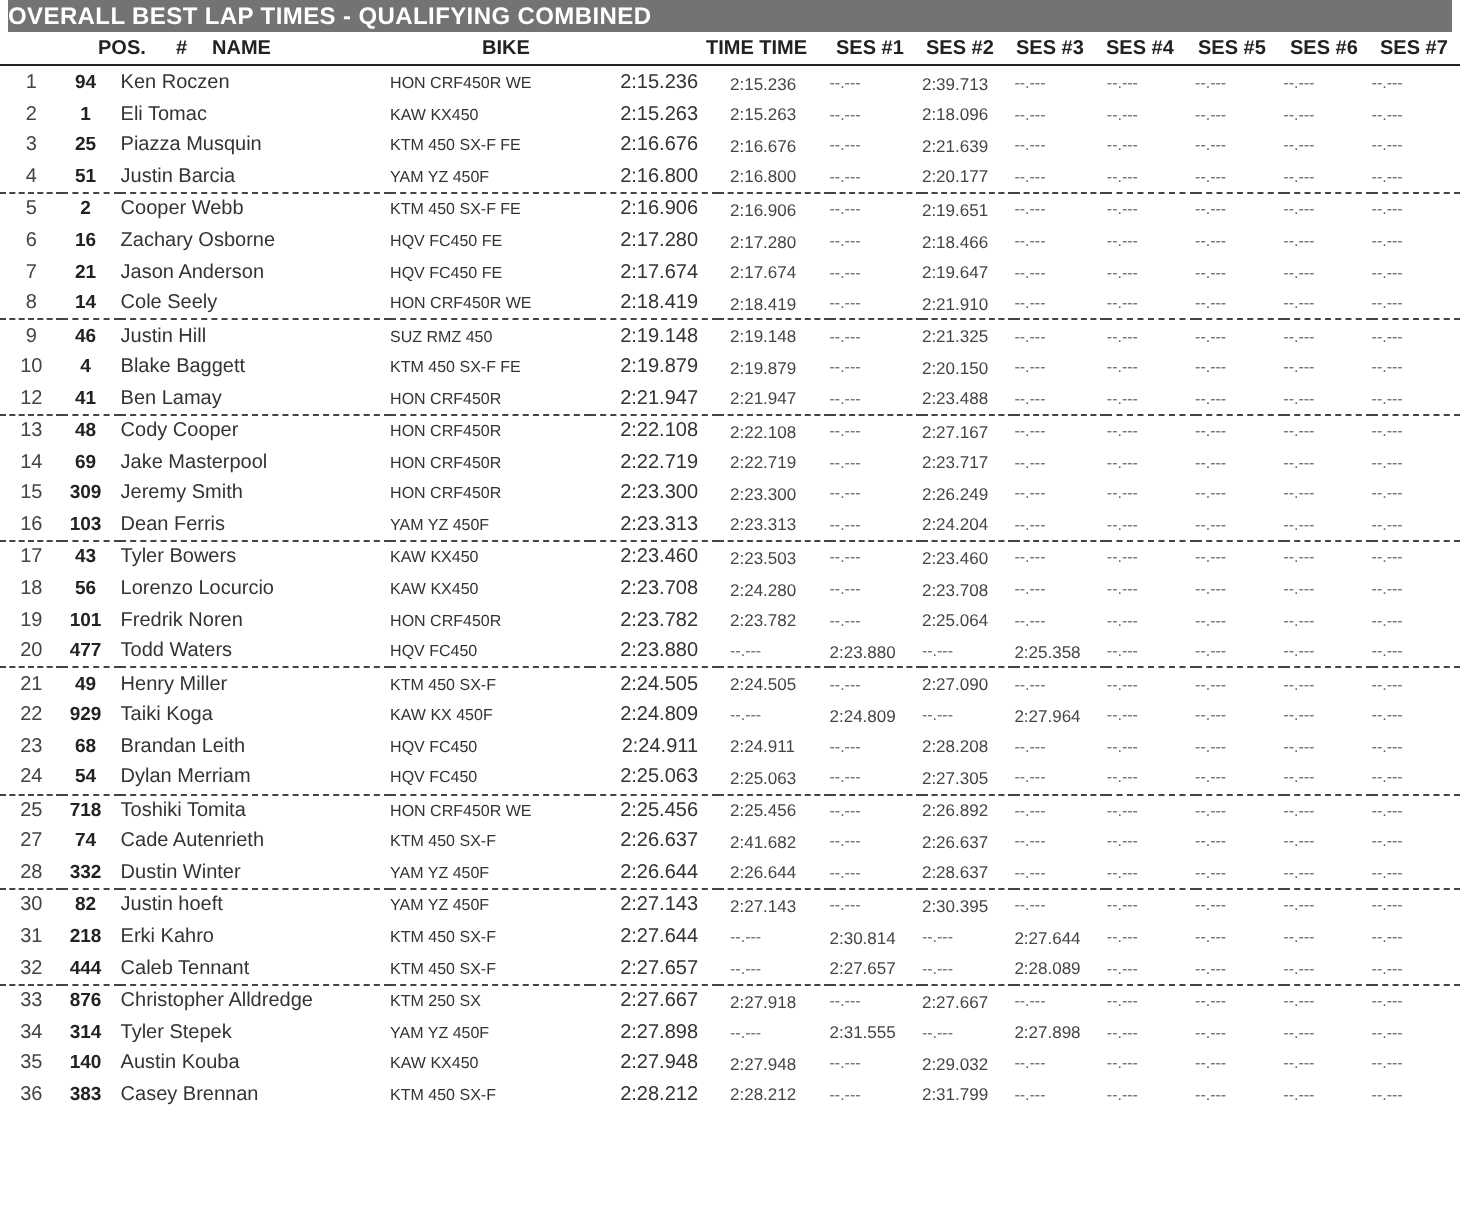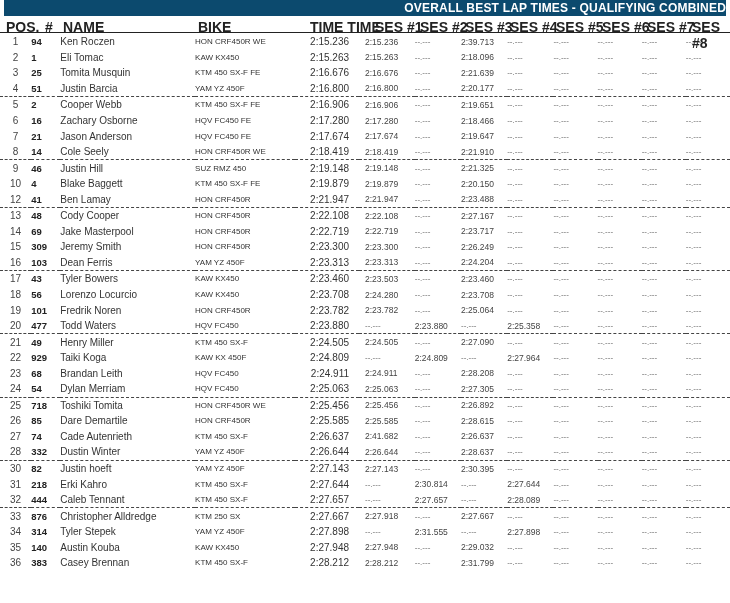--- a/index.html
+++ b/index.html
@@ -1,25 +1,25 @@
 <!DOCTYPE html>
 <html><head>
 <meta charset="utf-8">
 <style>
   html, body { margin: 0; padding: 0; background: #ffffff; }
   body { width: 730px; height: 603px; overflow: hidden; font-family: "Liberation Sans", sans-serif; color: #222; }
-  .titlebar { position: absolute; left: 4px; top: 0; width: 722px; height: 16px; background: #0c4a6e; color: #fff;
-              font-weight: bold; font-size: 12px; text-align: right; line-height: 16px; letter-spacing: 0.2px; }
+  .titlebar { position: absolute; left: 4px; top: 0; width: 722px; height: 16px; background: #737373; color: #fff;
+              font-weight: bold; font-size: 12px; text-align: left; line-height: 16px; letter-spacing: 0.2px; }
   .hdr { position: absolute; left: 0; top: 18px; width: 730px; height: 14px; border-bottom: 1.5px solid #222; }
-  .hdr span { position: absolute; top: 1px; font-size: 14px; font-weight: bold; color: #222; }
+  .hdr span { position: absolute; top: 1px; font-size: 10px; font-weight: bold; color: #222; margin-left: 43px; }
   table { position: absolute; left: 0; top: 34px; border-collapse: collapse; width: 730px; }
   td { padding: 0; height: 15.55px; white-space: nowrap; font-size: 10px; }
   tr.grp-end td { border-bottom: 1.5px dashed #444; }
   .c-pos { width: 34px; text-align: center; color: #444; font-size: 10px; }
-  .c-num { width: 24px; text-align: left; font-weight: bold; font-size: 9.5px; padding-right: 6px; color: #222; }
+  .c-num { width: 24px; text-align: center; font-weight: bold; font-size: 9.5px; padding-right: 6px; color: #222; }
   .c-name { width: 140px; font-size: 10px; color: #333; }
   .c-bike { width: 104px; font-size: 8px; color: #333; }
   .c-best { width: 53px; text-align: right; font-size: 10px; color: #333; padding-right: 10px; }
   .c-ses { width: 48px; font-size: 8.5px; color: #444; }
   .c-ses.s1 { padding-left: 6px; width: 52px; }
   .c-ses.blank { color: #666; font-size: 8px; }
 </style>
 </head>
 <body>
 
@@ -86,21 +86,21 @@
     <td class="c-ses blank">--.---</td>
     <td class="c-ses blank">--.---</td>
     <td class="c-ses blank">--.---</td>
     <td class="c-ses blank">--.---</td>
     <td class="c-ses blank">--.---</td>
   </tr>
 
   <tr>
     <td class="c-pos">3</td>
     <td class="c-num">25</td>
-    <td class="c-name">Tomita Musquin</td>
+    <td class="c-name">Piazza Musquin</td>
     <td class="c-bike">KTM 450 SX-F FE</td>
     <td class="c-best">2:16.676</td>
     <td class="c-ses s1">2:16.676</td>
     <td class="c-ses blank">--.---</td>
     <td class="c-ses">2:21.639</td>
     <td class="c-ses blank">--.---</td>
     <td class="c-ses blank">--.---</td>
     <td class="c-ses blank">--.---</td>
     <td class="c-ses blank">--.---</td>
     <td class="c-ses blank">--.---</td>
@@ -436,35 +436,20 @@
     <td class="c-ses s1">2:25.456</td>
     <td class="c-ses blank">--.---</td>
     <td class="c-ses">2:26.892</td>
     <td class="c-ses blank">--.---</td>
     <td class="c-ses blank">--.---</td>
     <td class="c-ses blank">--.---</td>
     <td class="c-ses blank">--.---</td>
     <td class="c-ses blank">--.---</td>
   </tr>
 
-  <tr>
-    <td class="c-pos">26</td>
-    <td class="c-num">85</td>
-    <td class="c-name">Dare Demartile</td>
-    <td class="c-bike">HON CRF450R</td>
-    <td class="c-best">2:25.585</td>
-    <td class="c-ses s1">2:25.585</td>
-    <td class="c-ses blank">--.---</td>
-    <td class="c-ses">2:28.615</td>
-    <td class="c-ses blank">--.---</td>
-    <td class="c-ses blank">--.---</td>
-    <td class="c-ses blank">--.---</td>
-    <td class="c-ses blank">--.---</td>
-    <td class="c-ses blank">--.---</td>
-  </tr>
 
   <tr>
     <td class="c-pos">27</td>
     <td class="c-num">74</td>
     <td class="c-name">Cade Autenrieth</td>
     <td class="c-bike">KTM 450 SX-F</td>
     <td class="c-best">2:26.637</td>
     <td class="c-ses s1">2:41.682</td>
     <td class="c-ses blank">--.---</td>
     <td class="c-ses">2:26.637</td>

